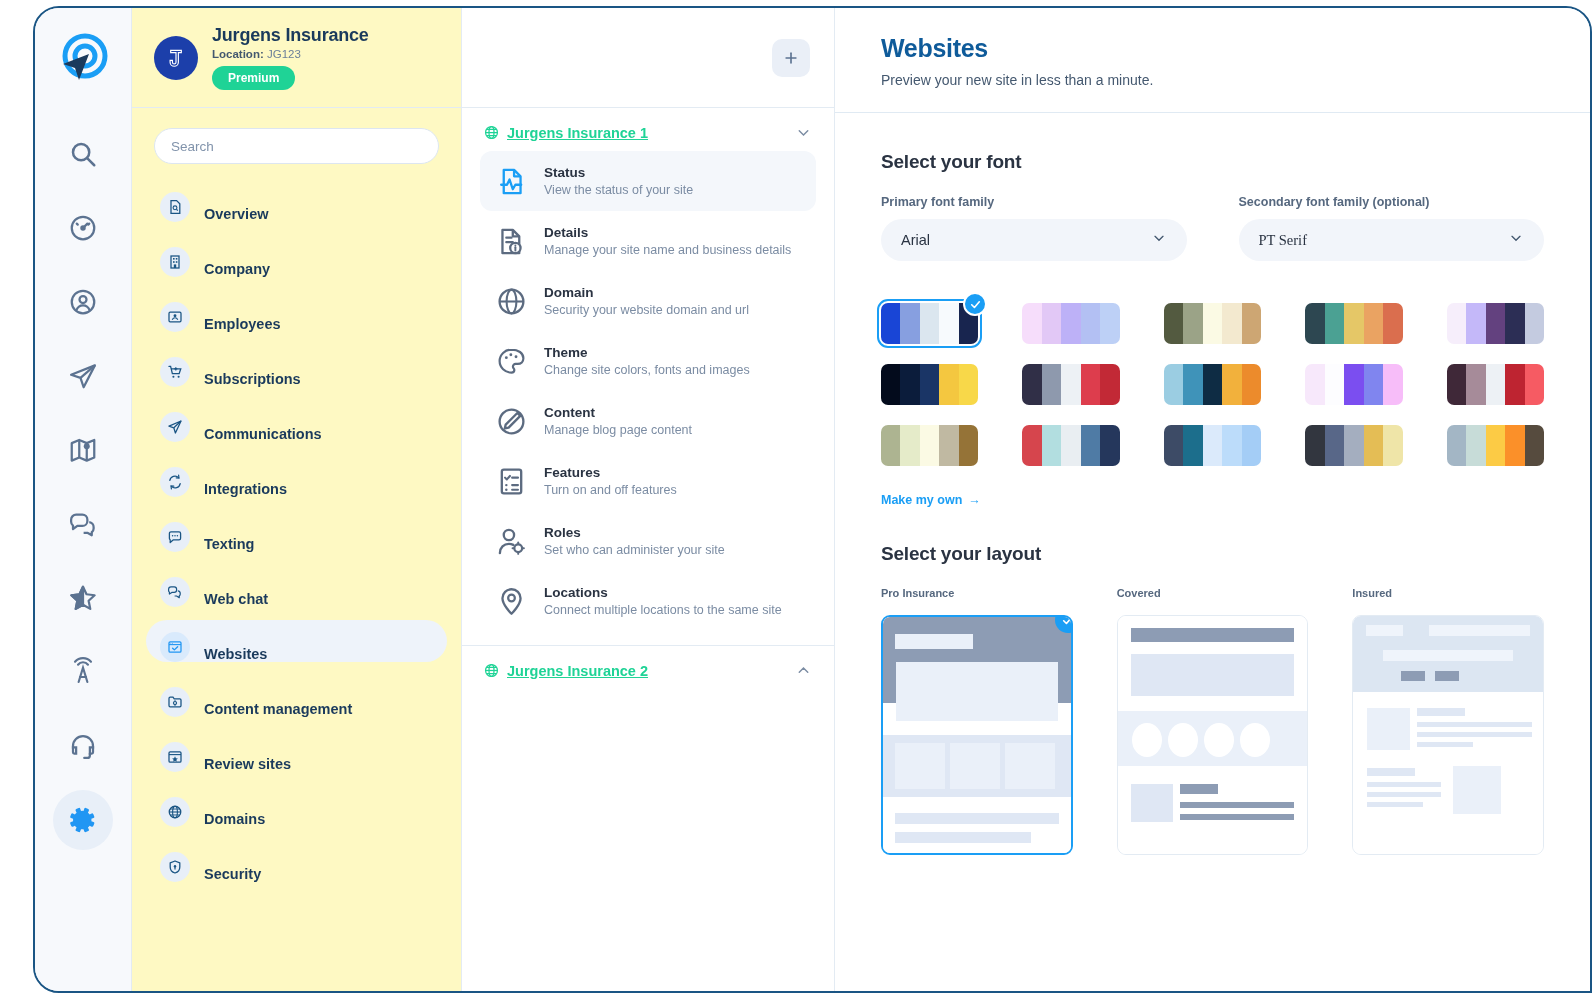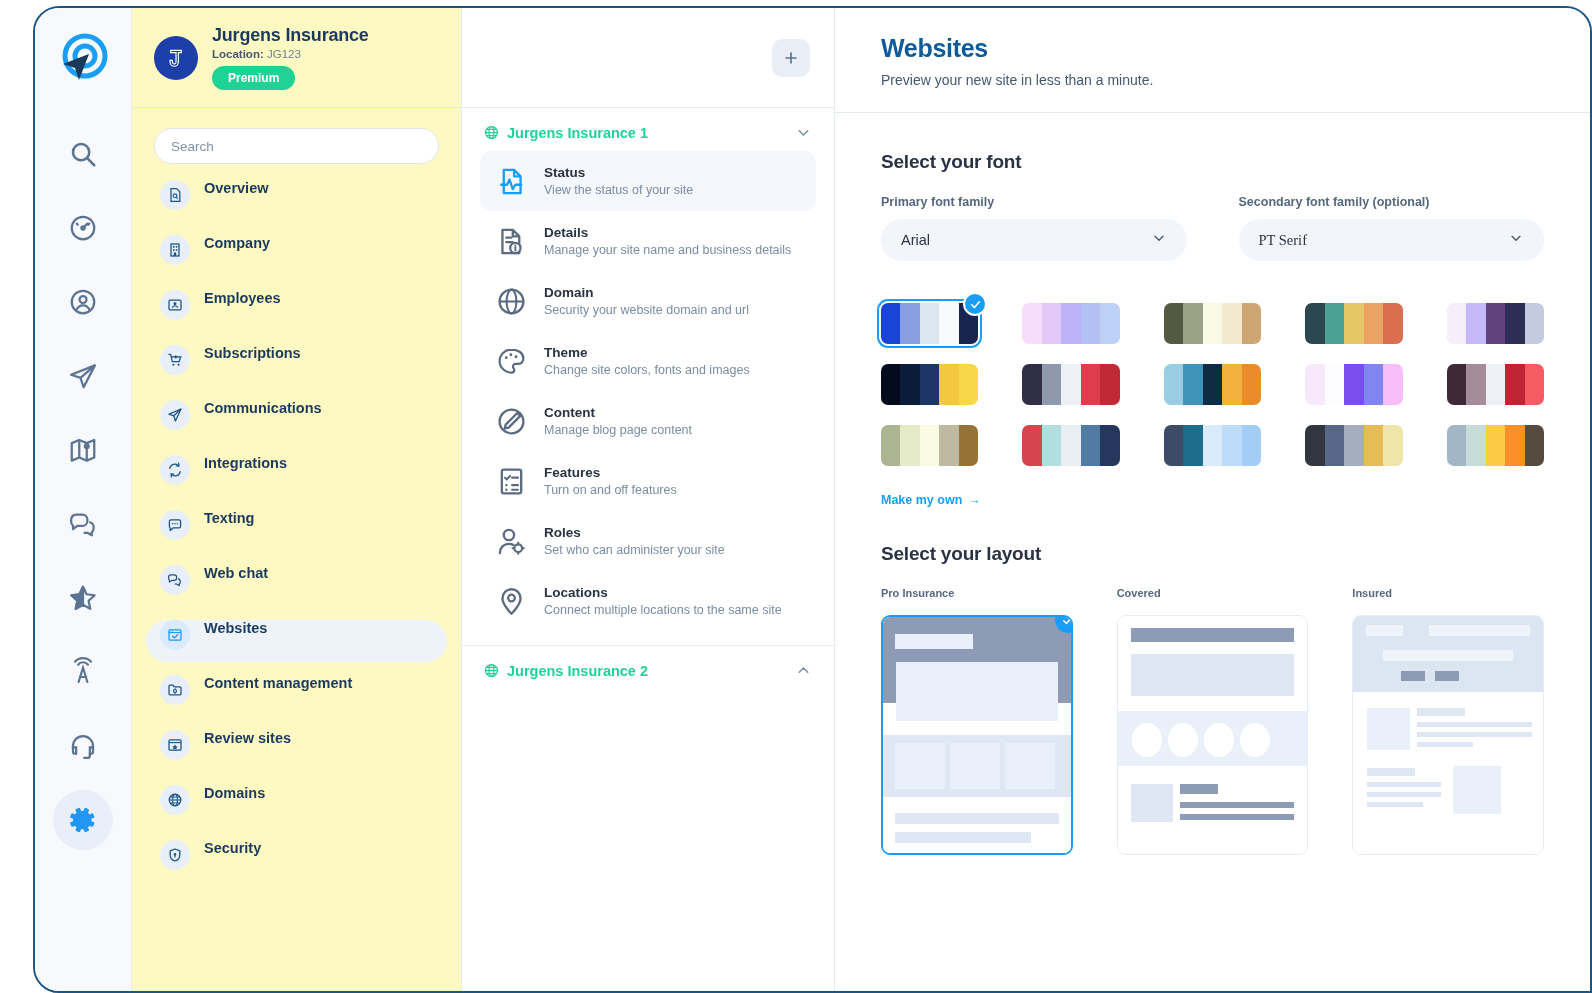--- a/index.html
+++ b/index.html
@@ -83,21 +83,21 @@
     width: 100%; height: 36px;
     border: 1px solid #dde6f0; border-radius: 18px;
     padding: 0 16px; font-size: 13.5px;
     color: #44586f; outline: none;
     font-family: "Liberation Sans", sans-serif;
     background: #ffffff;
   }
   .search-input::placeholder { color: #8193ab; }
   .nav-list { padding: 8px 14px; overflow: hidden; }
   .nav-item {
-    display: flex; align-items: flex-start; gap: 14px;
+    display: flex; align-items: flex-end; gap: 14px;
     height: 42px; padding: 0 14px;
     border-radius: 21px; cursor: pointer;
     margin-bottom: 13px;
   }
   .nav-item.active { background: #eef3fa; }
   .nav-ico {
     width: 30px; height: 30px; flex: 0 0 30px;
     border-radius: 15px; background: #e8eff8;
     display: flex; align-items: center; justify-content: center;
     color: #1a5584;
@@ -128,20 +128,21 @@
   }
   .site-group-hdr {
     display: flex; align-items: center;
     padding: 16px 22px 10px 22px;
     cursor: pointer; gap: 8px;
   }
   .site-group-hdr .globe { color: #1fd396; display:flex; }
   .site-group-title {
     font-size: 14.5px; font-weight: bold; color: #1fd396;
     flex: 1;
+    text-decoration: underline;
   }
   .chev { color: #7b8ca3; display:flex; }
   .site-items { padding: 0 18px; }
   .site-item {
     display: flex; gap: 16px; align-items: center;
     padding: 14px 14px; border-radius: 12px;
     cursor: pointer;
   }
   .site-item.active { background: #f4f7fb; }
   .site-item-ico {

